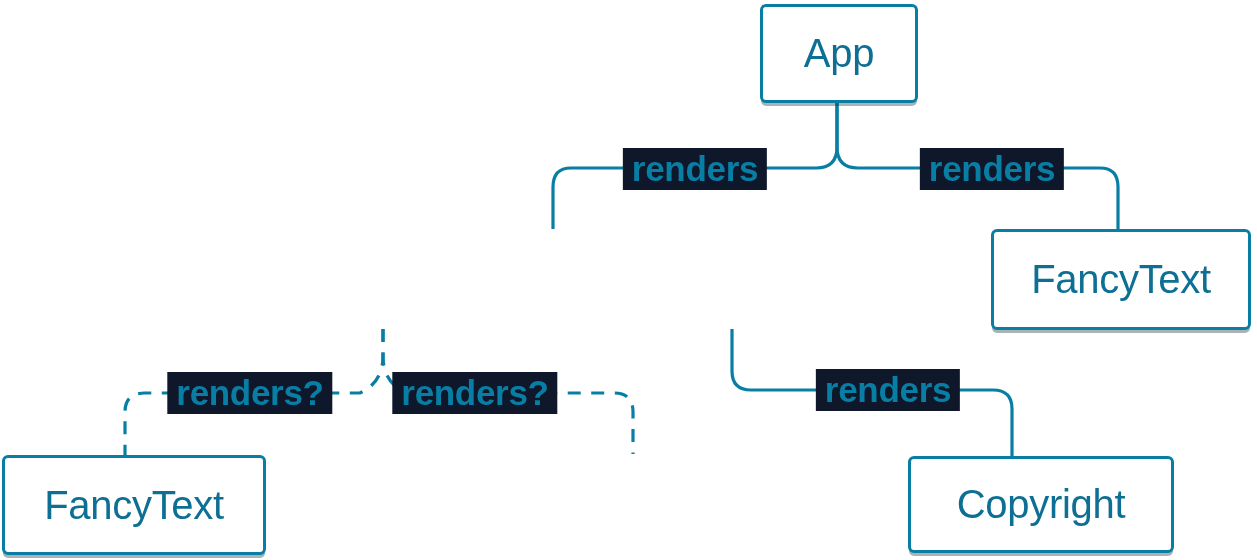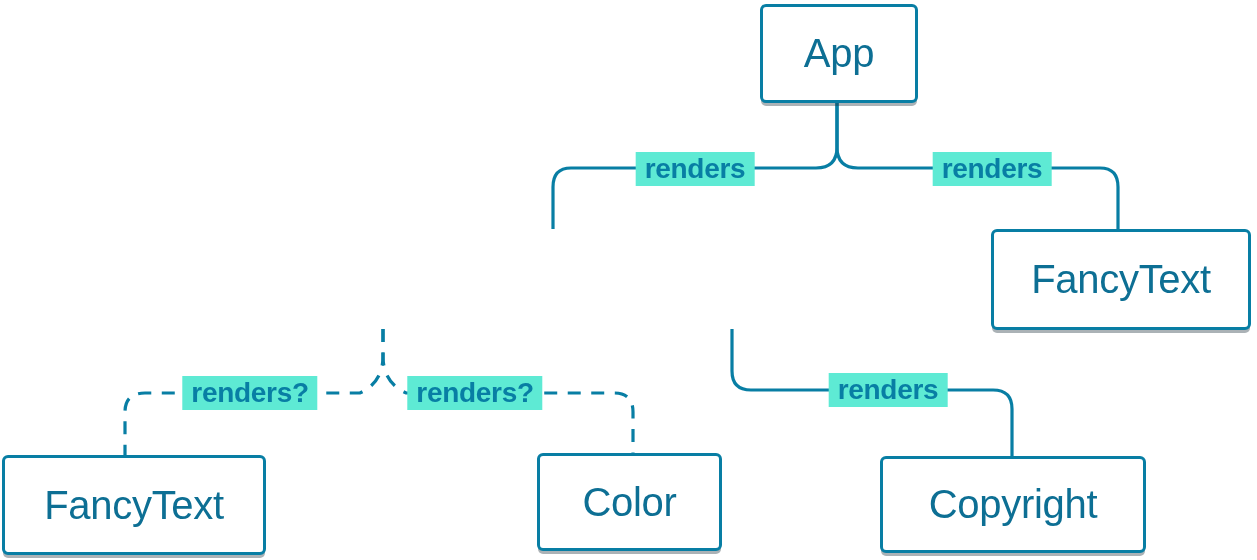--- a/index.html
+++ b/index.html
@@ -43,28 +43,28 @@
     font-size: 40px;
     letter-spacing: -0.3px;
     color: var(--node-text, #0d6f94);
     white-space: nowrap;
   }
   .n-app                  { left: 760px; top: 4px;   width: 158px; height: 99px;  }
   .n-inspiration          { left: 335px; top: 228px; width: 460px; height: 100px; }
   .n-fancytext-top        { left: 991px; top: 229px; width: 260px; height: 101px; }
   .n-fancytext-bottom     { left: 2px;   top: 455px; width: 264px; height: 100px; }
   .n-color                { left: 537px; top: 453px; width: 185px; height: 98px;  }
-  .n-copyright            { left: 880px; top: 456px; width: 266px; height: 97px;  }
+  .n-copyright            { left: 908px; top: 456px; width: 266px; height: 97px;  }
 
   .edge-label {
     position: absolute;
     transform: translate(-50%, -50%);
-    background: #5eead4;
+    background: #0f172a;
     padding: 1px 9px;
-    font-size: 28px;
+    font-size: 35px;
     font-weight: bold;
     letter-spacing: -0.3px;
     color: var(--accent, #087ea4);
     white-space: nowrap;
   }
   .el-1 { left: 695px; top: 169px; }
   .el-2 { left: 992px; top: 169px; }
   .el-3 { left: 888px; top: 390px; }
   .el-4 { left: 250px; top: 393px; }
   .el-5 { left: 475px; top: 393px; }
@@ -88,23 +88,20 @@
 
 
   <div class="node n-fancytext-top">
     <span>FancyText</span>
   </div>
 
   <div class="node n-fancytext-bottom">
     <span>FancyText</span>
   </div>
 
-  <div class="node n-color">
-    <span>Color</span>
-  </div>
 
   <div class="node n-copyright">
     <span>Copyright</span>
   </div>
 
   <span class="edge-label el-1">renders</span>
   <span class="edge-label el-2">renders</span>
   <span class="edge-label el-3">renders</span>
   <span class="edge-label el-4">renders?</span>
   <span class="edge-label el-5">renders?</span>

